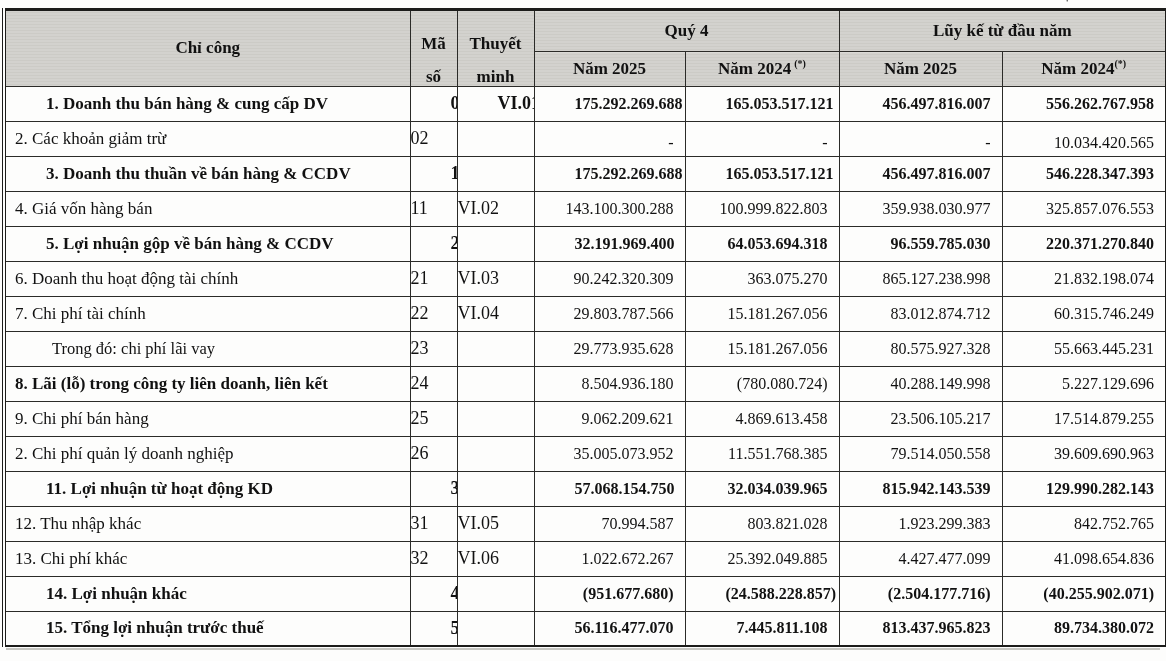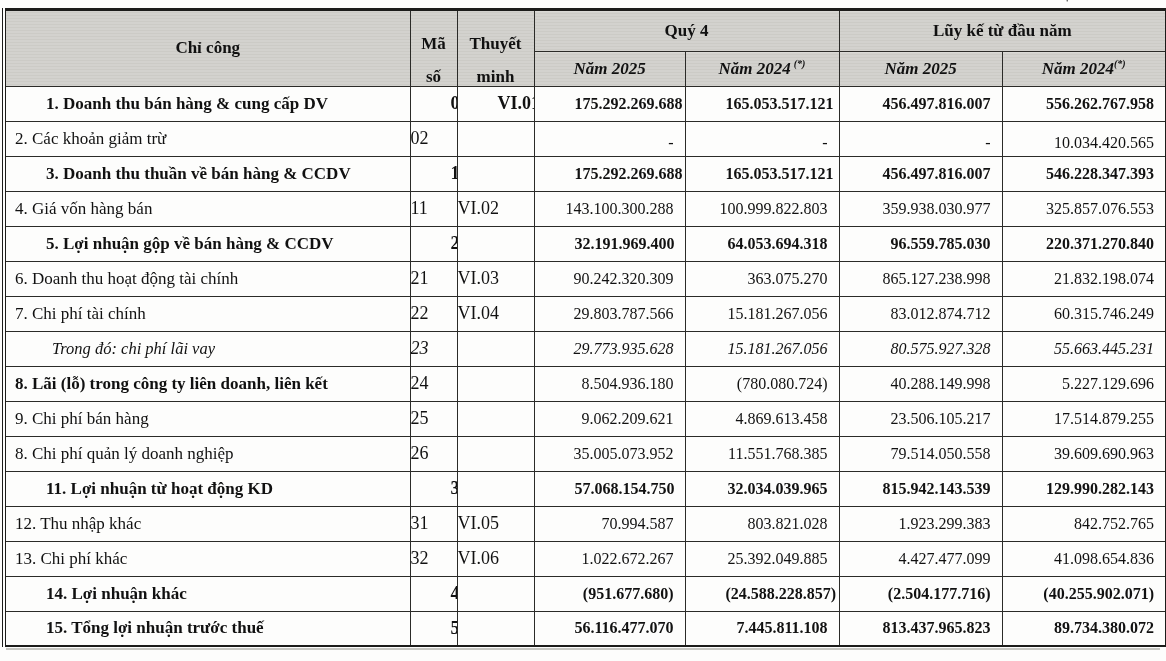--- a/index.html
+++ b/index.html
@@ -54,21 +54,21 @@
   }
   thead th {
     background: #d3d2cd;
     background-image: repeating-linear-gradient(0deg, rgba(255,255,255,0.18) 0 1px, rgba(0,0,0,0.035) 1px 3px);
     font-weight: bold;
     font-size: 17px;
     text-align: center;
     vertical-align: middle;
   }
   tr.h-row-group th { height: 37px; }
-  tr.h-row-sub  th { height: 30px; font-style: italic; }
+  tr.h-row-sub  th { height: 30px; }
   th.h-ma div, th.h-tm div { line-height: 1.05; }
   th.h-ma div:first-child, th.h-tm div:first-child { margin-bottom: 15px; margin-top: 24px; }
   sup.sp {
     font-size: 10px;
     font-weight: bold;
     vertical-align: super;
     line-height: 0;
   }
   sup.sp.gap { margin-left: 3px; }
   tbody tr { height: 35px; }
@@ -85,21 +85,21 @@
   td.c-code, td.c-note {
     text-align: left;
     font-size: 18px;
   }
   td.num {
     text-align: right;
     padding-right: 11px;
   }
   tr.r-bold td { font-weight: bold; padding-left: 40px; }
   tr.r-bold-label td.c-label { font-weight: bold; }
-  tr.r-italic td { font-style: italic; }
+  tr.r-italic td { }
   tr.r-italic td.c-label { padding-left: 46px; font-size: 16.5px; }
   tr.r-dash td.num { vertical-align: bottom; padding-bottom: 4px; }
   tr.r-dash td.num.c-lk_2024 { vertical-align: top; padding-top: 12px; }
   
   .scan-line {
     margin: 1px 0 0 4px;
     width: 1154px; height: 2px;
     background: #c6c6c1;
   }
 </style>
@@ -229,21 +229,21 @@
           <tr class="r-normal">
             <td class="c-label">9. Chi phí bán hàng</td>
             <td class="c-code">25</td>
             <td class="c-note"></td>
             <td class="c-q4_2025 num">9.062.209.621</td>
             <td class="c-q4_2024 num">4.869.613.458</td>
             <td class="c-lk_2025 num">23.506.105.217</td>
             <td class="c-lk_2024 num">17.514.879.255</td>
           </tr>
           <tr class="r-normal">
-            <td class="c-label">8. Chi phí quản lý doanh nghiệp</td>
+            <td class="c-label">2. Chi phí quản lý doanh nghiệp</td>
             <td class="c-code">26</td>
             <td class="c-note"></td>
             <td class="c-q4_2025 num">35.005.073.952</td>
             <td class="c-q4_2024 num">11.551.768.385</td>
             <td class="c-lk_2025 num">79.514.050.558</td>
             <td class="c-lk_2024 num">39.609.690.963</td>
           </tr>
           <tr class="r-bold">
             <td class="c-label">11. Lợi nhuận từ hoạt động KD</td>
             <td class="c-code">30</td>

